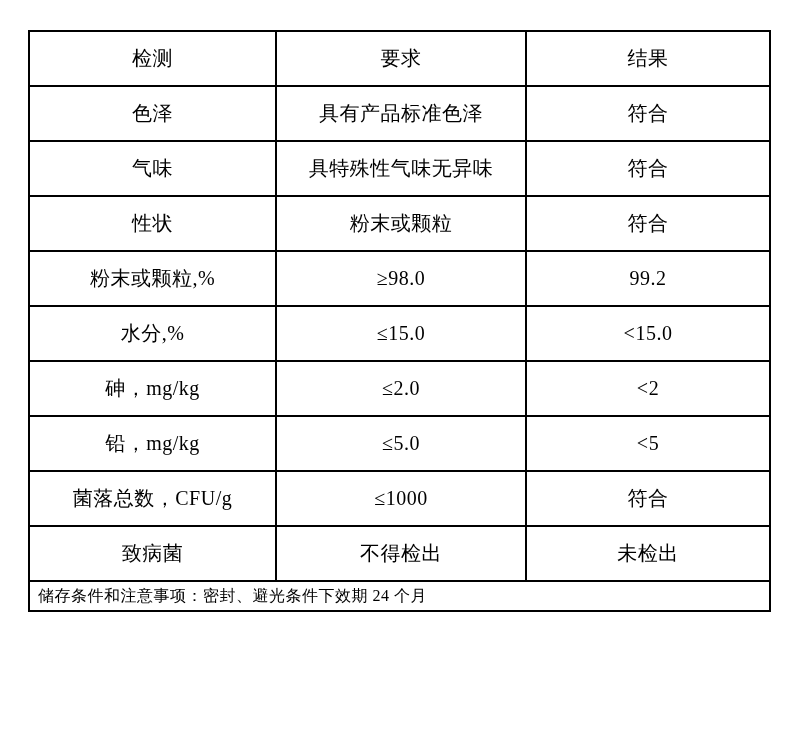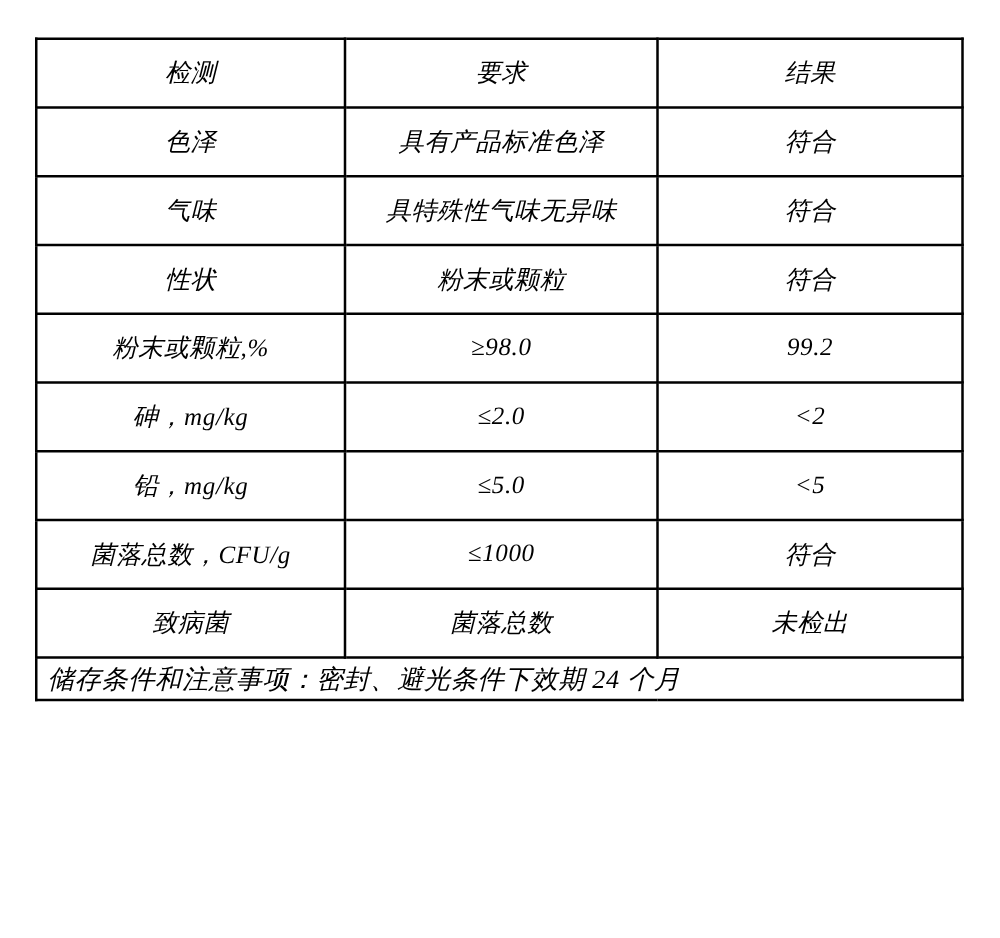--- a/index.html
+++ b/index.html
@@ -20,38 +20,37 @@
     background: #ffffff;
     overflow: hidden;
   }
   table.spec-table {
     position: absolute;
     left: 28px;
     top: 30px;
     width: 741px;
     border-collapse: collapse;
     table-layout: fixed;
-    font-style: italic;
   }
   .spec-table th,
   .spec-table td {
     border: 2px solid #000000;
     height: 53px;
     padding: 0;
     text-align: center;
     vertical-align: middle;
     font-size: 20px;
     font-weight: normal;
     letter-spacing: 0.5px;
     white-space: nowrap;
     overflow: hidden;
   }
   .spec-table tr.footer-row td {
     height: 24px;
-    font-size: 21px;
+    font-size: 16px;
     text-align: left;
     padding: 2px 8px;
     letter-spacing: 0.5px;
   }
 </style>
 </head>
 <body>
 
 <div class="page">
   <table class="spec-table">
@@ -82,37 +81,42 @@
         <td>性状</td>
         <td>粉末或颗粒</td>
         <td>符合</td>
       </tr>
       <tr>
         <td>粉末或颗粒,%</td>
         <td>≥98.0</td>
         <td>99.2</td>
       </tr>
       <tr>
+        <td>水分,%</td>
+        <td>≤15.0</td>
+        <td>&lt;15.0</td>
+      </tr>
+      <tr>
         <td>砷，mg/kg</td>
         <td>≤2.0</td>
         <td>&lt;2</td>
       </tr>
       <tr>
         <td>铅，mg/kg</td>
         <td>≤5.0</td>
         <td>&lt;5</td>
       </tr>
       <tr>
         <td>菌落总数，CFU/g</td>
         <td>≤1000</td>
         <td>符合</td>
       </tr>
       <tr>
         <td>致病菌</td>
-        <td>菌落总数</td>
+        <td>不得检出</td>
         <td>未检出</td>
       </tr>
       <tr class="footer-row">
         <td colspan="3">储存条件和注意事项：密封、避光条件下效期 24 个月</td>
       </tr>
     </tbody>
   </table>
 </div>
 
 </body></html>

